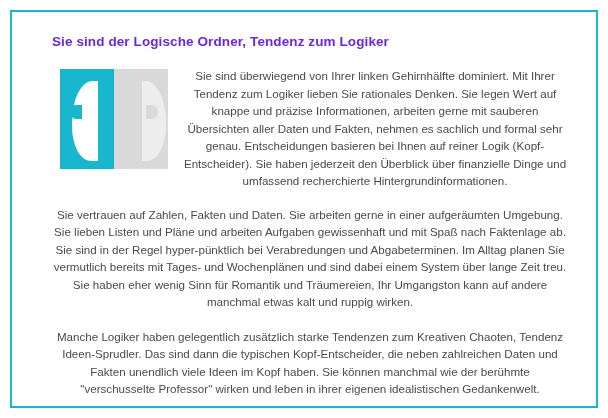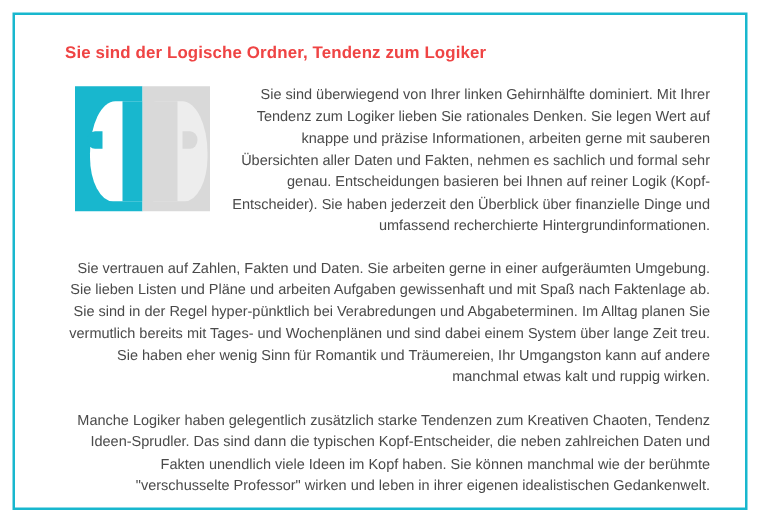--- a/index.html
+++ b/index.html
@@ -24,21 +24,21 @@
   }
   .inner {
     position: relative;
     padding: 22px 28px 10px 40px;
     box-sizing: border-box;
     height: 100%;
   }
   .title {
     font-size: 13.5px;
     font-weight: bold;
-    color: #ef4444;
+    color: #6d28d9;
     margin: 0 0 18px 0;
     letter-spacing: 0.1px;
   }
   .profile-figure {
     float: left;
     width: 108px;
     height: 100px;
     margin: 2px 14px 6px 8px;
     position: relative;
   }
@@ -114,21 +114,21 @@
     width: 12px;
     height: 14px;
     background: #d9d9d9;
     border-radius: 0 60% 60% 0;
   }
   p.body-text {
     font-size: 11.6px;
     line-height: 17.5px;
     color: #4a4a4a;
     margin: 0 0 17px 0;
-    text-align: right;
+    text-align: center;
   }
   p.first {
     margin-bottom: 16px;
   }
   .clearer {
     clear: both;
     height: 0;
     font-size: 0;
     line-height: 0;
   }

